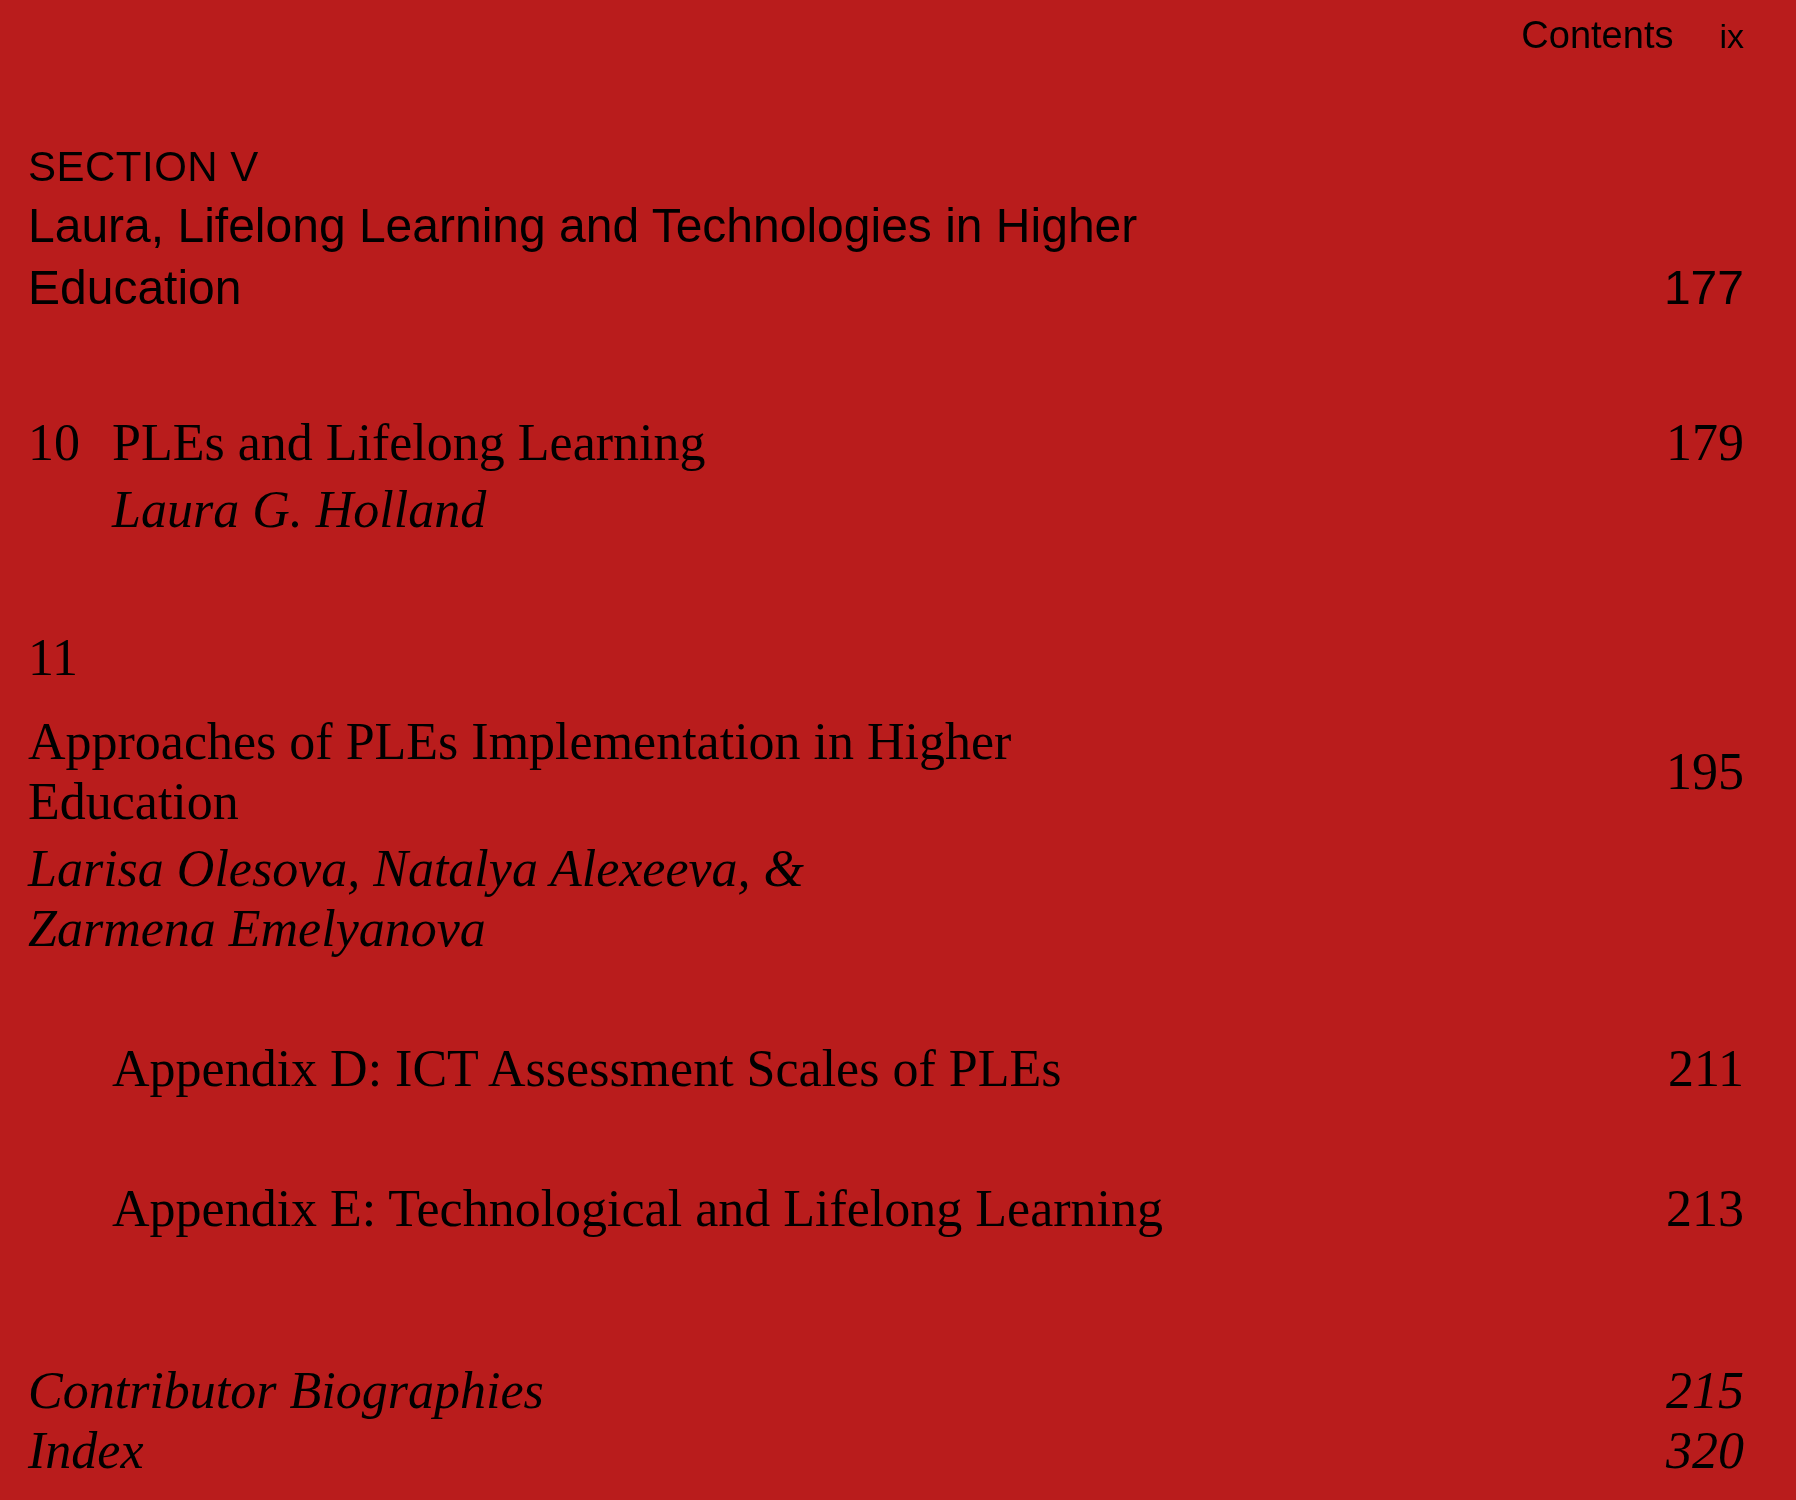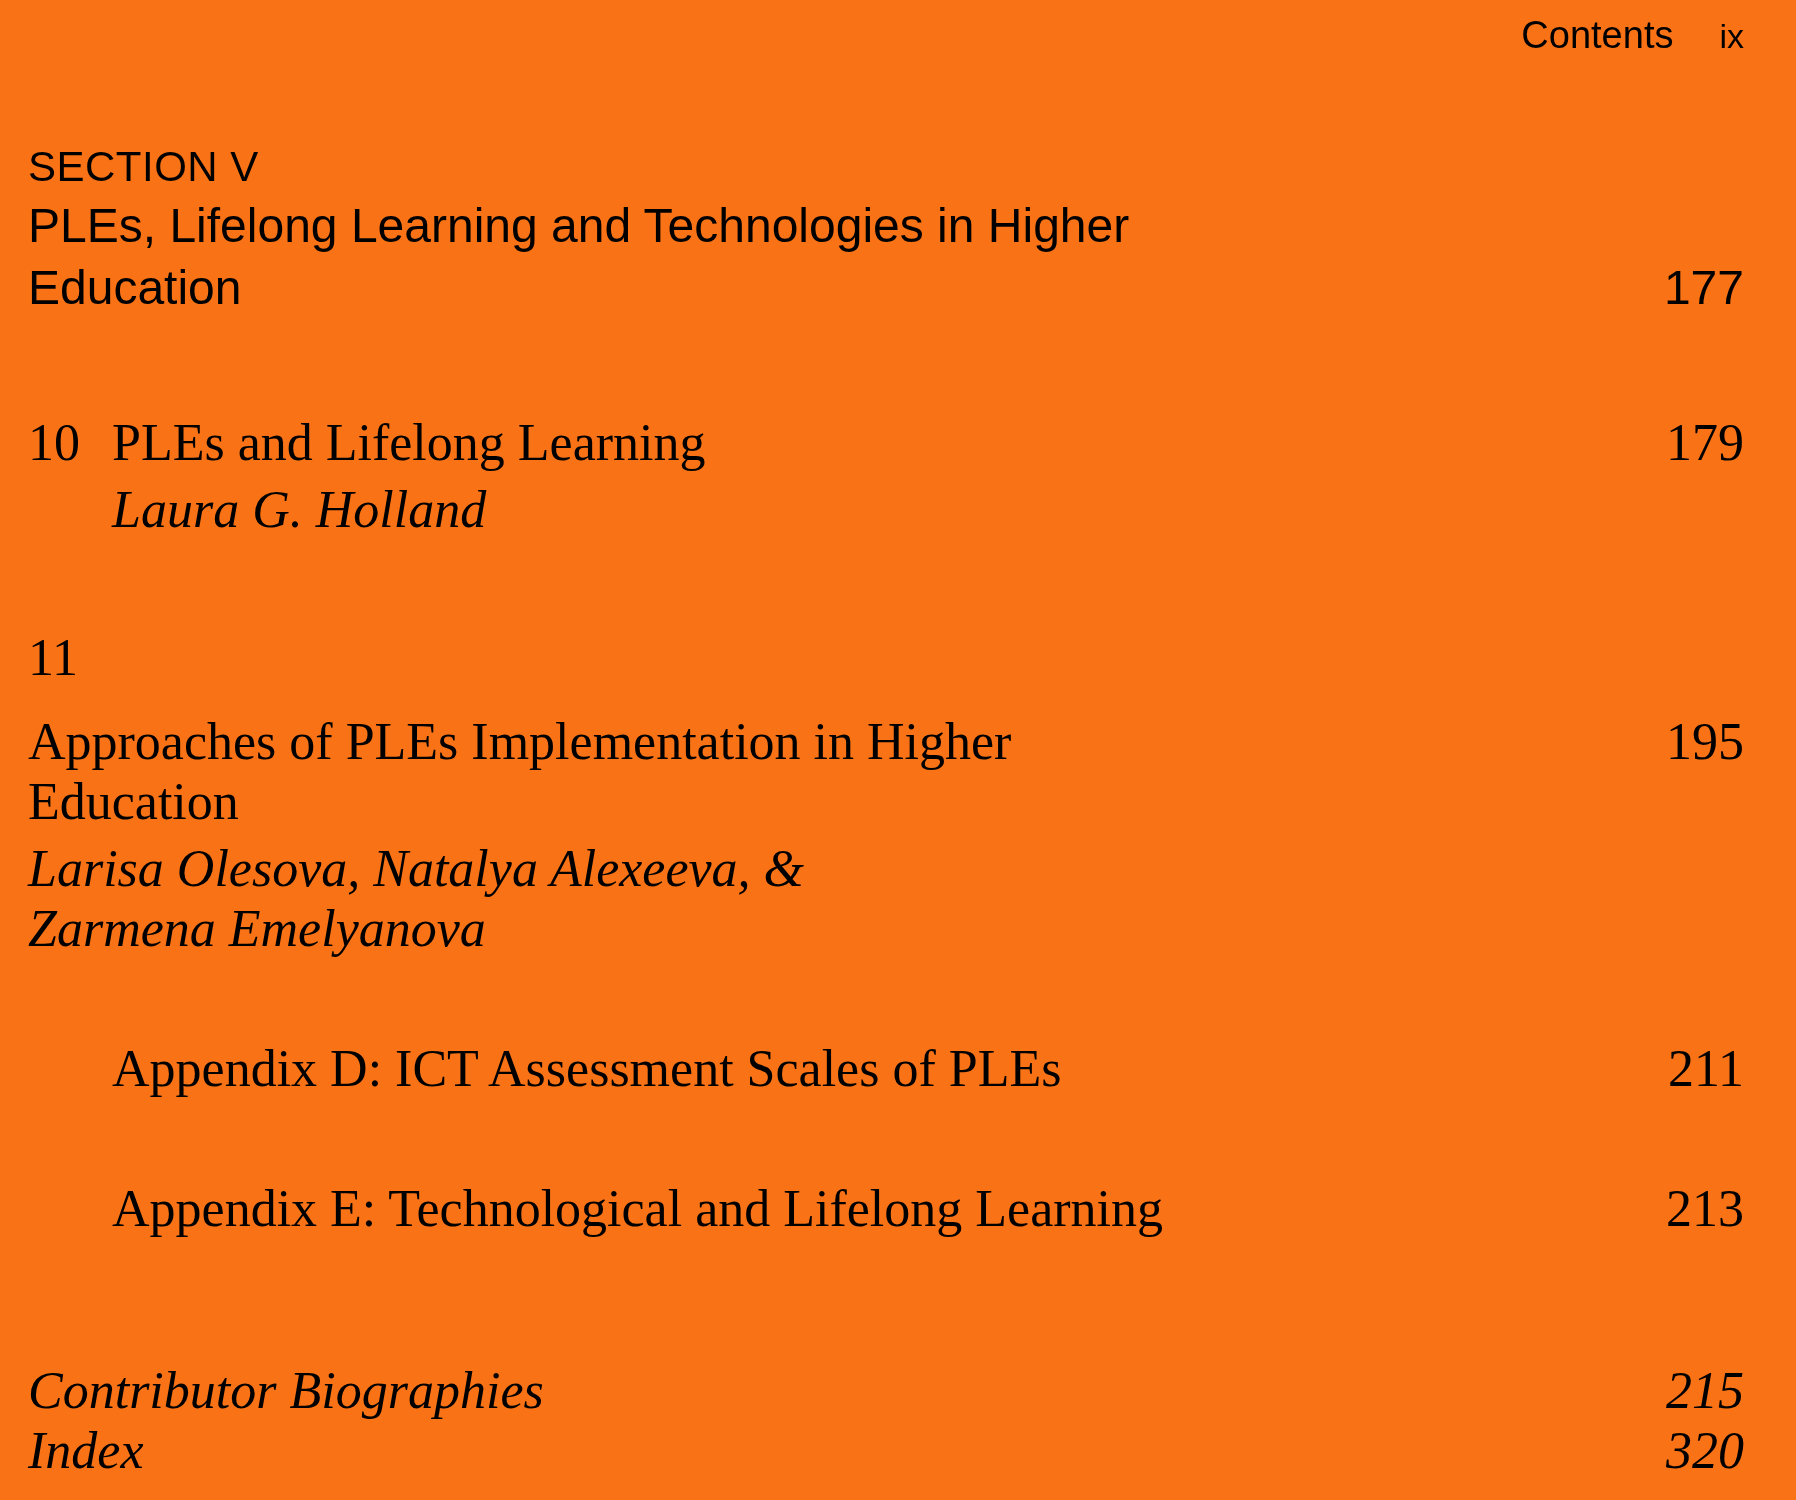--- a/index.html
+++ b/index.html
@@ -5,21 +5,21 @@
   html, body {
     margin: 0;
     padding: 0;
     background: #ffffff;
     color: #000000;
   }
   .page {
     position: relative;
     width: 1796px;
     height: 1500px;
-    background: #f97316;
+    background: #b91c1c;
     box-sizing: border-box;
     padding: 12px 52px 0 28px;
     overflow: hidden;
     font-family: "Liberation Serif", "DejaVu Serif", serif;
   }
 
   
   .running-header {
     display: flex;
     justify-content: flex-end;
@@ -69,21 +69,21 @@
   }
   .chapter-10 { margin-top: 94px; }
   .chapter-11 { margin-top: 88px; flex-direction: column; }
   .chapter-num {
     width: 84px;
     flex: 0 0 84px;
   }
   .chapter-content { flex: 1; }
   .title-row {
     display: flex;
-    align-items: flex-start;
+    align-items: center;
   }
   .title-lines { flex: 1; }
   .entry-page {
     white-space: nowrap;
   }
   .author-lines {
     font-style: italic;
     margin-top: 7px;
   }
 
@@ -116,21 +116,21 @@
 
   <div class="running-header">
     <span>Contents</span>
     <span class="folio">ix</span>
   </div>
 
   <div class="section-block">
     <div class="section-label">SECTION V</div>
     <div class="section-title-row">
       <div class="section-title-lines">
-        <div>PLEs, Lifelong Learning and Technologies in Higher</div>
+        <div>Laura, Lifelong Learning and Technologies in Higher</div>
         <div>Education</div>
       </div>
       <div class="section-page">177</div>
     </div>
   </div>
 
   <div class="chapter chapter-10">
     <div class="chapter-num">10</div>
     <div class="chapter-content">
       <div class="title-row">

